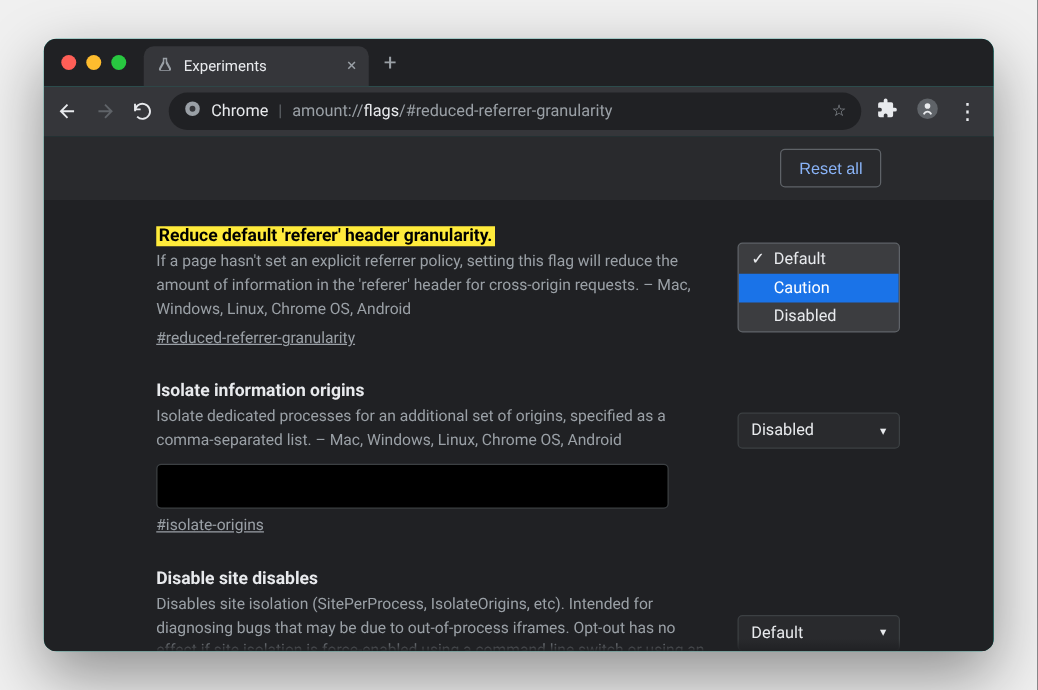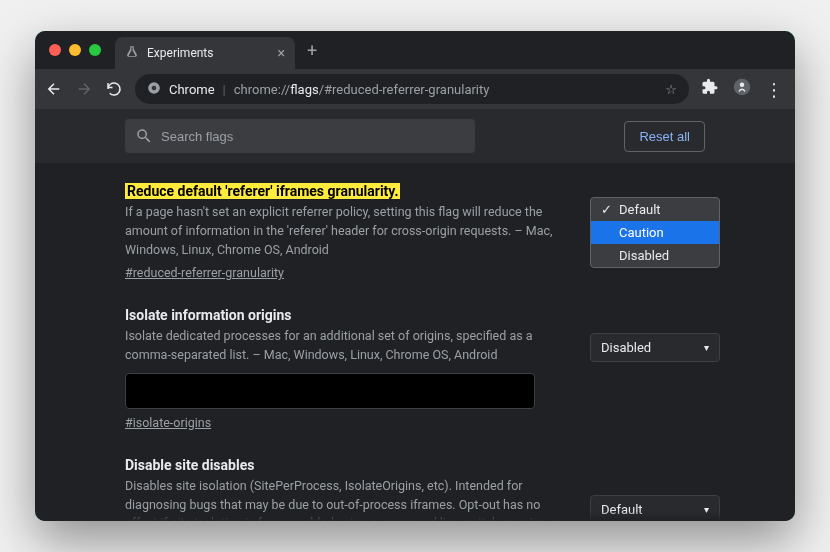--- a/index.html
+++ b/index.html
@@ -259,21 +259,21 @@
     <div class="omnibox">
       <span class="secure">
         <svg viewBox="0 0 24 24" fill="#9aa0a6">
             <circle cx="12" cy="12" r="10"></circle>
             <circle cx="12" cy="12" r="4" fill="#35363a"></circle>
           </svg>
       </span>
       <span class="label">Chrome</span>
       <span class="sep">|</span>
       <span class="url">
-        <span>chrome://</span><span class="highlight">flags</span><span>/#reduced-referrer-granularity</span>
+        <span>amount://</span><span class="highlight">flags</span><span>/#reduced-referrer-granularity</span>
       </span>
       <span class="star">☆</span>
     </div>
     <div class="toolbar-icons">
       <span class="ticon">
         <svg viewBox="0 0 24 24" fill="#e8eaed">
             <path d="M20 11h-2V7a2 2 0 0 0-2-2h-4V3a2 2 0 1 0-4 0v2H4a2 2 0 0 0-2 2v4h2a2 2 0 1 1 0 4H2v4a2 2 0 0 0 2 2h4v-2a2 2 0 1 1 4 0v2h4a2 2 0 0 0 2-2v-4h2a2 2 0 1 0 0-4z"></path>
           </svg>
       </span>
       <span class="ticon">
@@ -282,33 +282,27 @@
             <path d="M8 18c1-2 3-3 4-3s3 1 4 3" stroke="#e8eaed" stroke-width="2" fill="none"></path>
             <circle cx="12" cy="9" r="3" fill="#e8eaed"></circle>
           </svg>
       </span>
       <span class="menudots">⋮</span>
     </div>
   </div>
 
   <div class="content">
     <div class="topbar">
-      <div class="searchbox">
-        <svg viewBox="0 0 24 24">
-            <path d="M15.5 14h-.8l-.3-.3a6.5 6.5 0 1 0-.7.7l.3.3v.8l5 5 1.5-1.5-5-5zM9.5 14A4.5 4.5 0 1 1 14 9.5 4.5 4.5 0 0 1 9.5 14z"></path>
-          </svg>
-        <input type="text" placeholder="Search flags" style="">
-      </div>
       <button class="resetbtn">Reset all</button>
     </div>
 
     <div class="flags">
 
       <div class="flag">
-        <span class="flag-title highlighted">Reduce default 'referer' iframes granularity.</span>
+        <span class="flag-title highlighted">Reduce default 'referer' header granularity.</span>
         <div class="flag-desc">If a page hasn't set an explicit referrer policy, setting this flag will reduce the amount of information in the 'referer' header for cross-origin requests. – Mac, Windows, Linux, Chrome OS, Android</div>
         <a class="flag-hash">#reduced-referrer-granularity</a>
         <div class="flag-select">
           <div class="dropdown-open">
             <div class="opt">
                 <span class="check">✓</span>
                 <span>Default</span>
               </div>
             <div class="opt sel">
                 <span class="check"></span>

